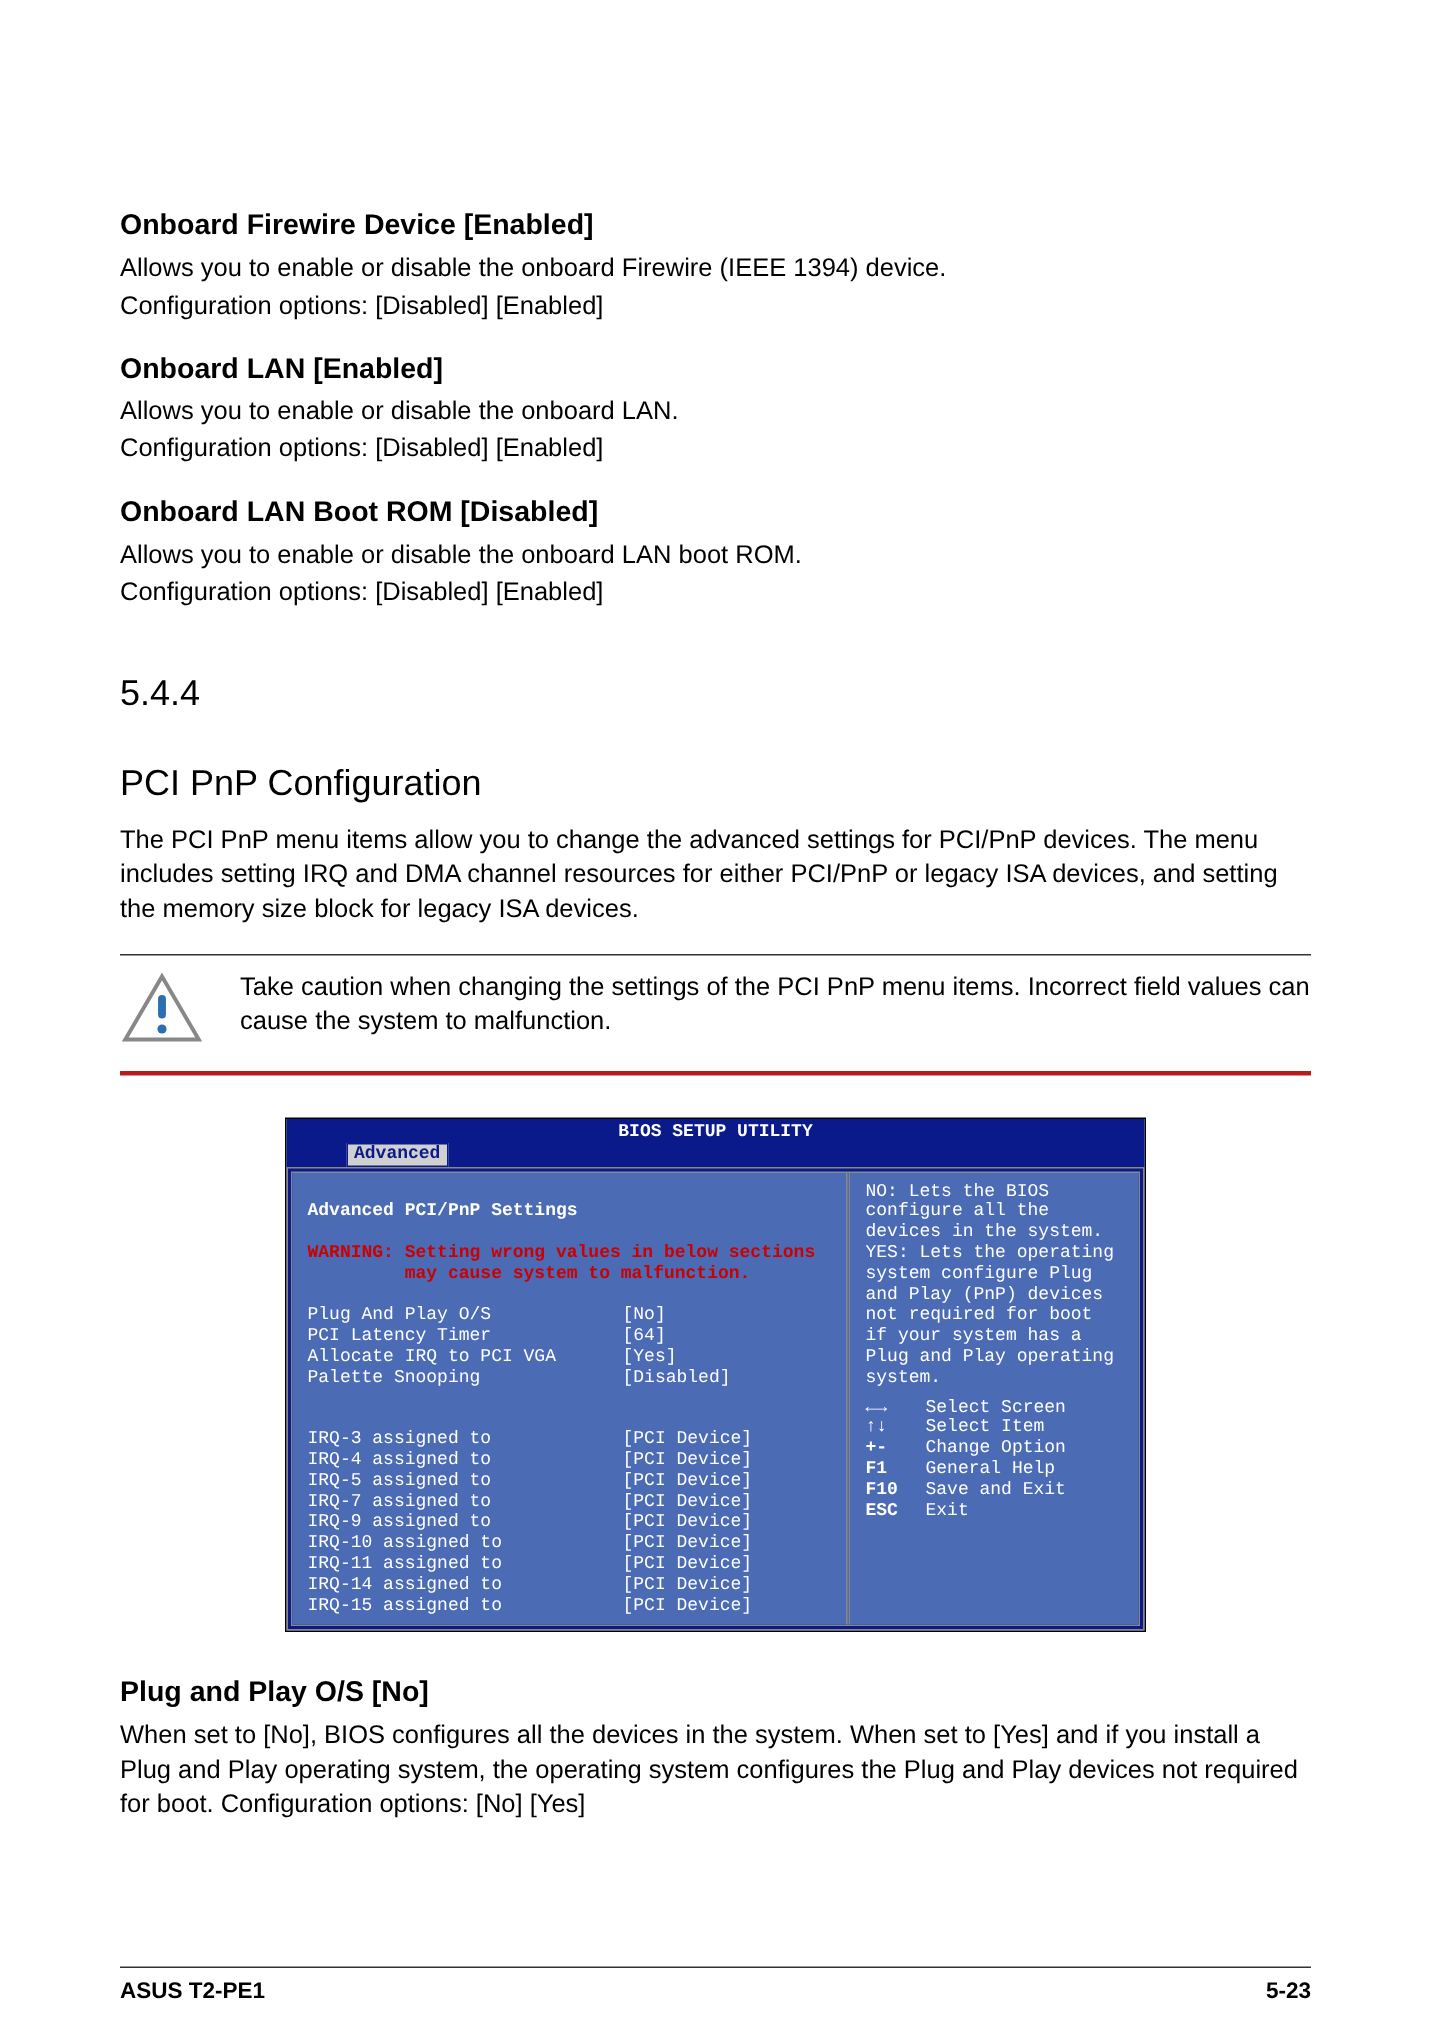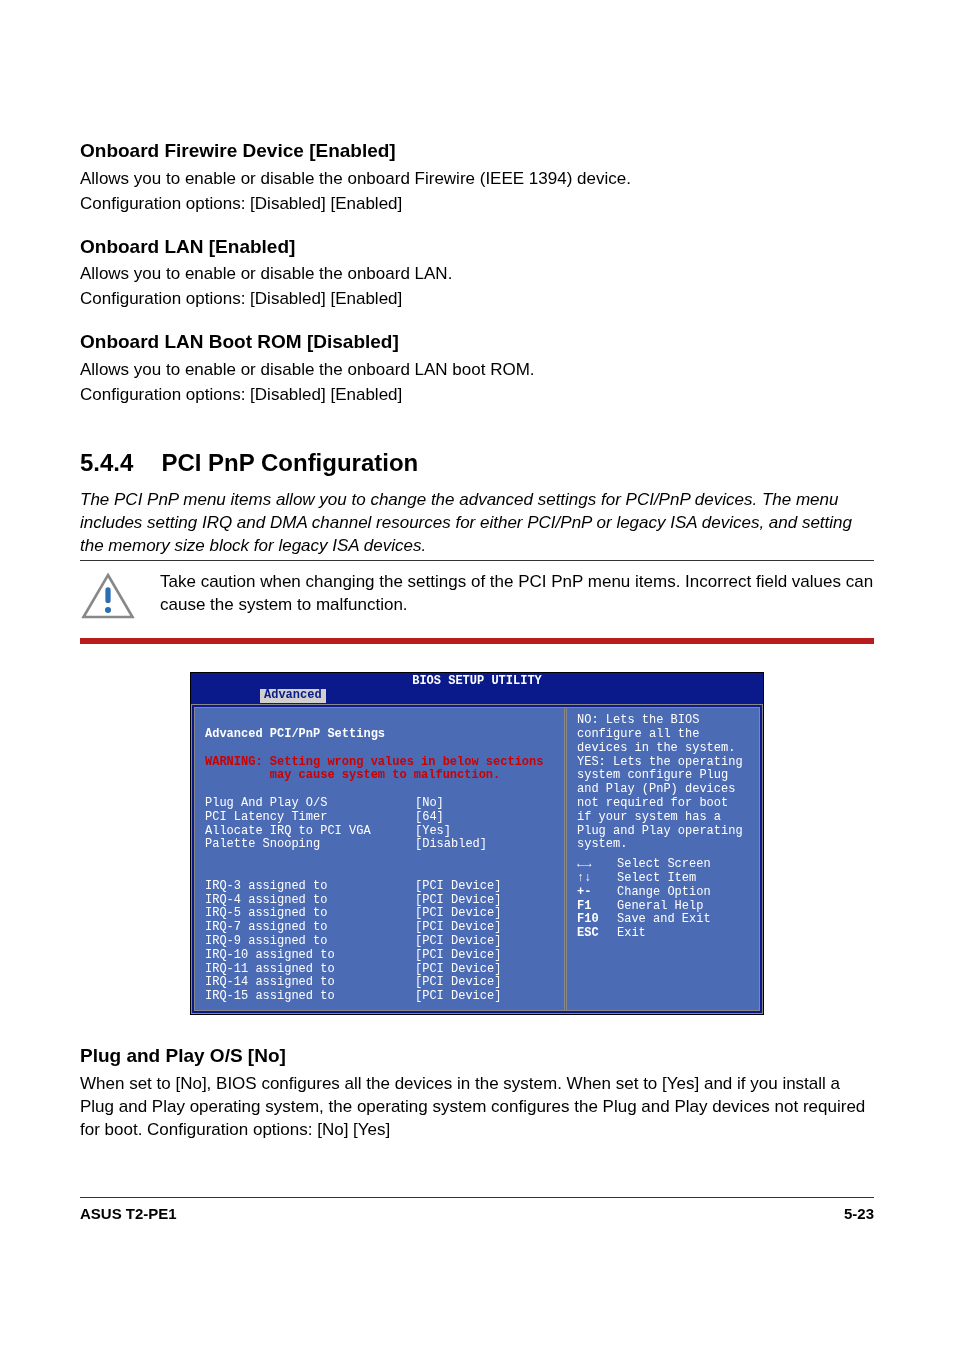--- a/index.html
+++ b/index.html
@@ -14,36 +14,37 @@
     line-height: 1.35;
   }
   .section-heading {
     font-weight: bold;
     font-size: 19px;
     margin-top: 18px;
     margin-bottom: 4px;
   }
   .body-text { margin-bottom: 2px; }
   .major-heading {
-    font-weight: bold;
+    font-weight: normal;
     font-size: 24px;
     margin-top: 40px;
     margin-bottom: 10px;
     display: flex;
     gap: 28px;
-  }
-  .intro { margin-bottom: 2px; font-style: italic; }
+    flex-direction: column;
+  }
+  .intro { margin-bottom: 18px; }
 
   
   .caution-row {
     display: flex;
     align-items: flex-start;
     gap: 24px;
     border-top: 1px solid #333;
-    border-bottom: 6px solid #b91c1c;
+    border-bottom: 3px solid #b91c1c;
     padding: 10px 0;
     margin-bottom: 28px;
   }
   .caution-icon { flex: 0 0 56px; }
   .caution-text { flex: 1; }
 
   
   .bios-wrap {
     width: 574px;
     margin: 0 auto 28px auto;
@@ -57,21 +58,21 @@
     color: #fff;
     position: relative;
     font-weight: bold;
   }
   .bios-title-center {
     text-align: center;
     padding: 2px 0 0 0;
   }
   .bios-tab-row {
     display: flex;
-    padding-left: 68px;
+    padding-left: 40px;
   }
   .bios-tab {
     background: #d0d0d0;
     color: #0a1a8a;
     padding: 0 4px;
     border: 1px solid #0a1a8a;
     font-weight: bold;
   }
   .bios-body {
     display: flex;
@@ -107,21 +108,21 @@
   .help-keys { margin-top:6px; }
   .keyrow { display:flex; gap:6px; }
   .keyrow .k { width:34px; font-weight:bold; }
   .helptext { margin-bottom:4px; }
 
   
   .page-footer {
     display: flex;
     justify-content: space-between;
     border-top: 1px solid #333;
-    margin-top: 56px;
+    margin-top: 96px;
     padding-top: 6px;
     font-weight: bold;
     font-size: 15px;
   }
 </style>
 </head>
 <body>
 
 <div class="section-heading">Onboard Firewire Device [Enabled]</div>
 <div class="body-text">Allows you to enable or disable the onboard Firewire (IEEE 1394) device.</div>

